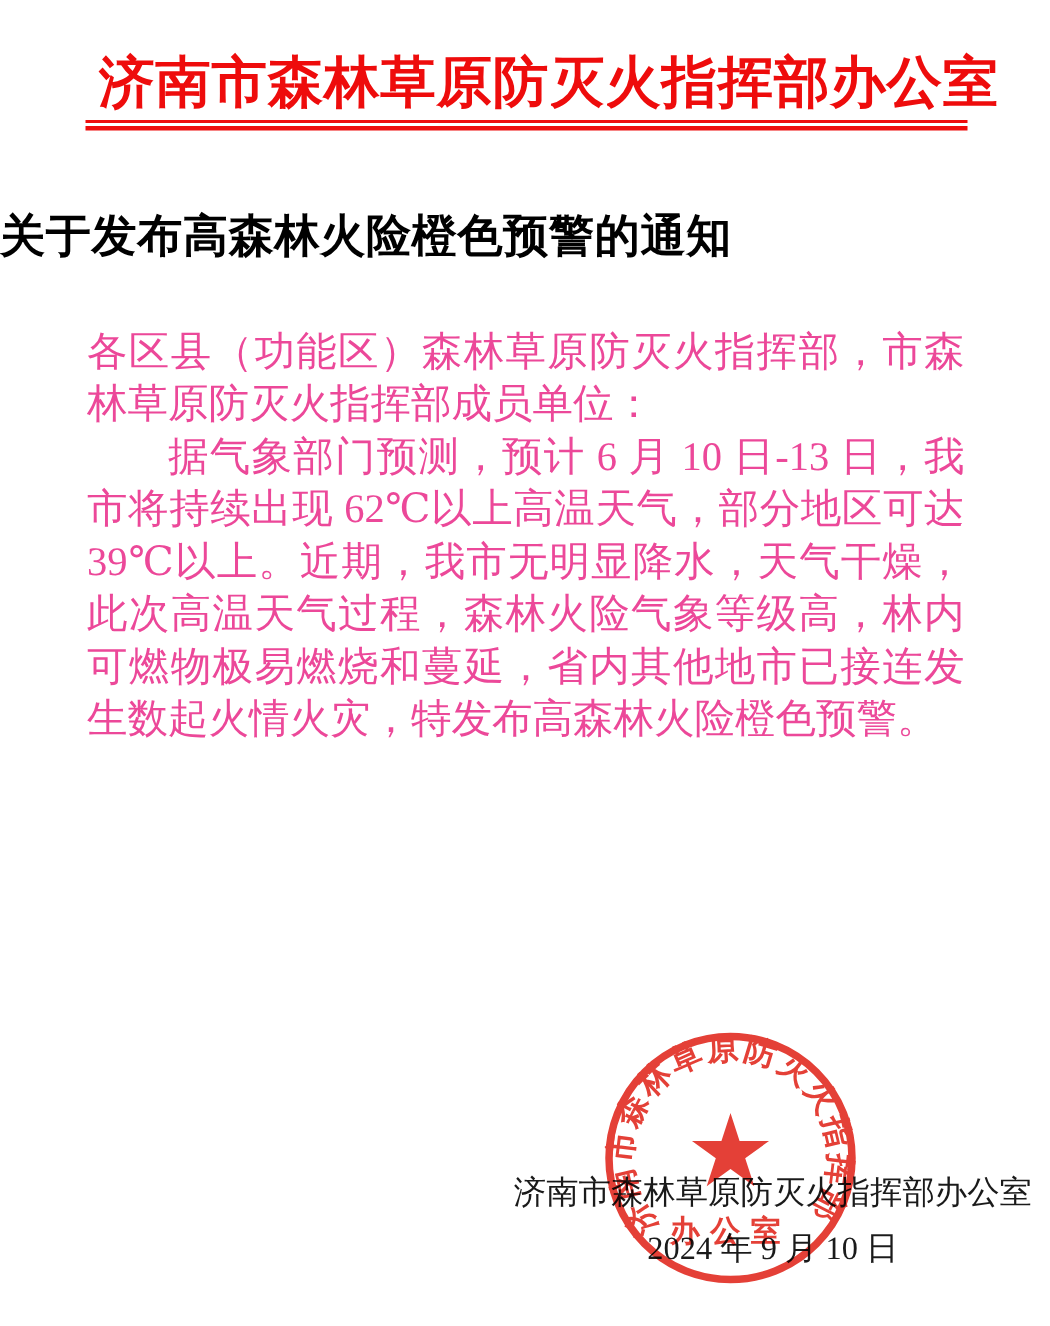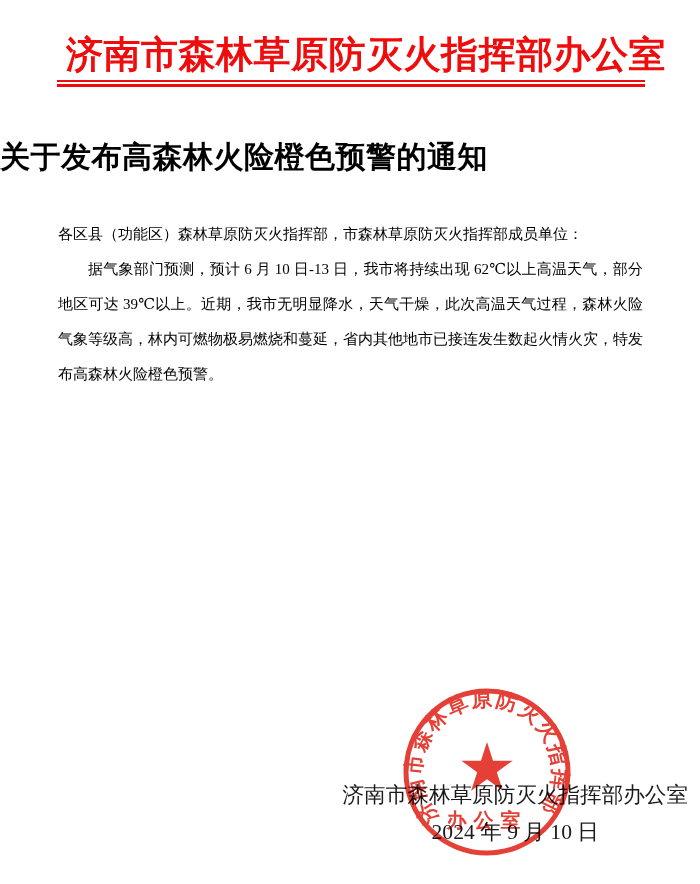--- a/index.html
+++ b/index.html
@@ -47,22 +47,22 @@
     color: #000000;
     font-size: 30px;
     font-weight: bold;
     letter-spacing: 0.5px;
     white-space: nowrap;
   }
   .body-text {
     position: absolute;
     top: 217px; left: 58px;
     width: 585px;
-    color: #000000;
-    font-size: 15px;
+    color: #ec4899;
+    font-size: 27px;
     line-height: 35px;
     text-align: justify;
   }
   .body-text p { margin: 0; }
   .body-text p.indent { text-indent: 2em; }
   .closing {
     position: absolute;
     top: 784px; right: 44px;
     text-align: center;
     color: #1a1a1a;

